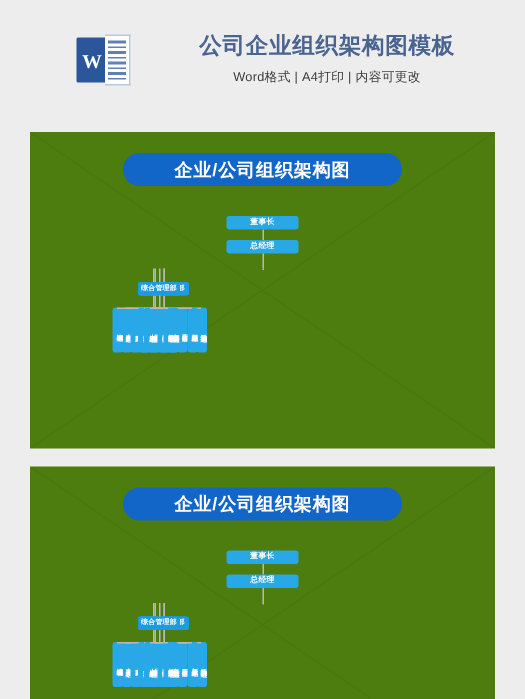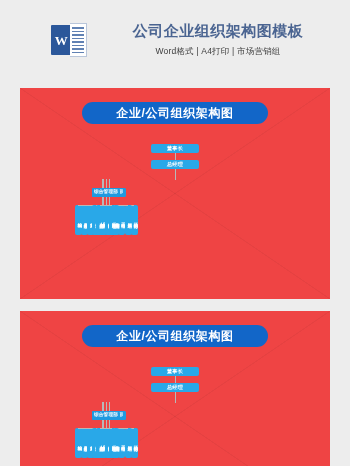--- a/index.html
+++ b/index.html
@@ -45,21 +45,21 @@
     color:#4a6491;font-size:15px;font-weight:bold;letter-spacing:.5px;
     line-height:1.25;white-space:nowrap;
   }
   .sub-title{
     color:#3b3b3b;font-size:8.5px;margin-top:5px;white-space:nowrap;
     letter-spacing:.2px;
   }
 
   
   .card{
-    position:absolute;left:20px;width:310px;background:#ef4444;overflow:hidden;
+    position:absolute;left:20px;width:310px;background:#4d7c0f;overflow:hidden;
   }
   #card1{ top:88px; height:211px; }
   #card2{ top:311px; height:155px; }
 
   .sheet{ position:relative; width:310px; height:211px; }
 
   
   .wm{
     position:absolute;inset:0;pointer-events:none;
     background:
@@ -119,21 +119,21 @@
         <i></i>
         <i></i>
         <i></i>
         <i></i>
         <i></i>
         <i></i>
     </div>
   </div>
   <div class="titles">
     <div class="main-title">公司企业组织架构图模板</div>
-    <div class="sub-title">Word格式 | A4打印 | 市场营销组</div>
+    <div class="sub-title">Word格式 | A4打印 | 内容可更改</div>
   </div>
 </div>
 
 <div class="card" id="card1">
   <div class="sheet">
     <div class="wm"></div>
     <div class="banner">企业/公司组织架构图</div>
     <div class="chart-body">
         <div class="node top" id="" style="top: 56px;">董事长</div>
         <div class="node top" style="top: 72px;">总经理</div>

